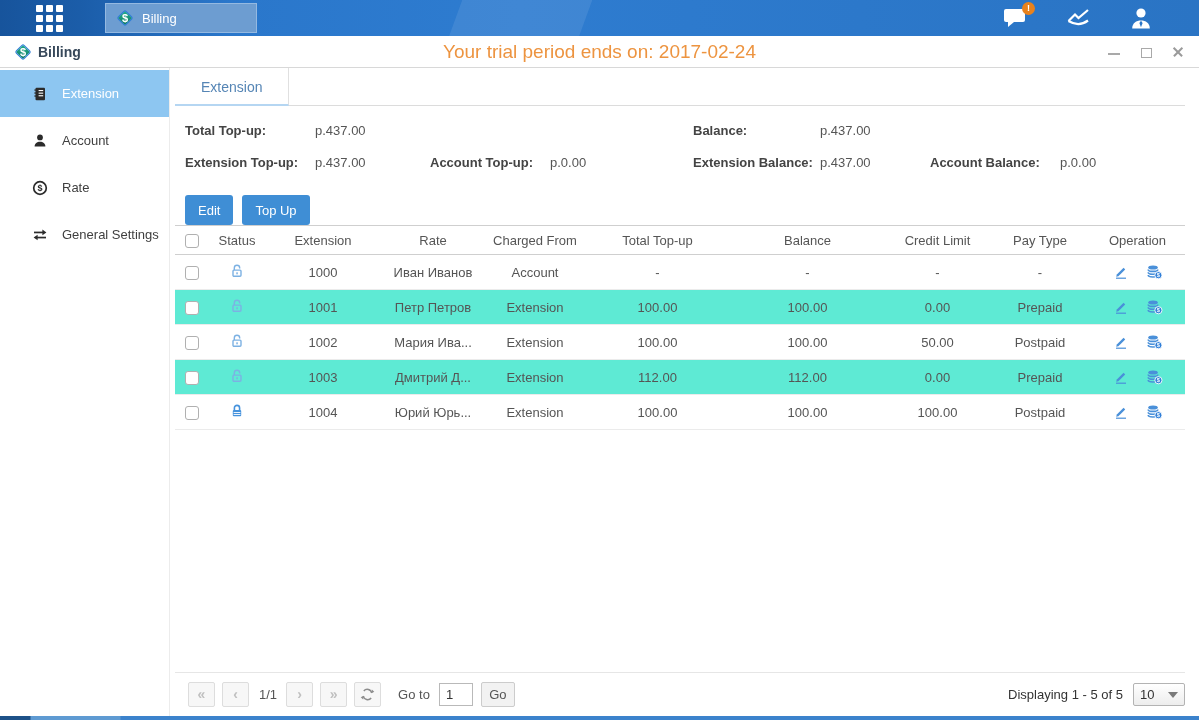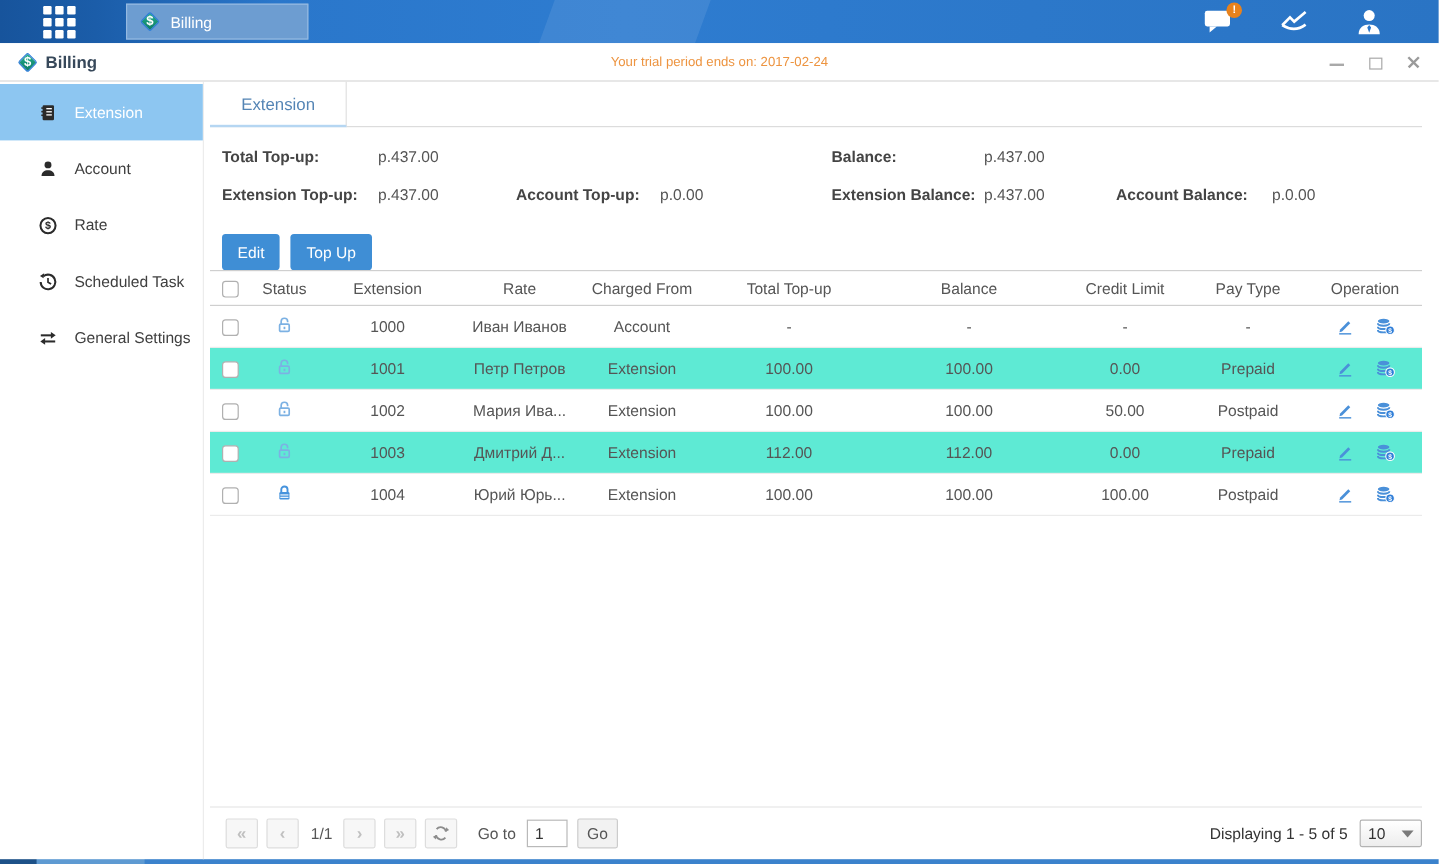--- a/index.html
+++ b/index.html
@@ -27,21 +27,21 @@
   .topbar-right { margin-left:auto; margin-right:46px; display:flex; align-items:center; gap:38px; }
   .tb-icon { position:relative; cursor:pointer; display:flex; }
   .badge { position:absolute; top:-5px; right:-7px; width:13px; height:13px; background:#e8821d;
     border-radius:50%; color:#fff; font-size:9px; font-weight:bold; text-align:center; line-height:13px; }
 
   
   .titlebar { position:relative; height:32px; background:#fff; border-bottom:1px solid #d8d8d8;
     display:flex; align-items:center; }
   .title-left { display:flex; align-items:center; gap:6px; margin-left:14px; }
   .win-title { font-size:14px; font-weight:bold; color:#37485a; }
-  .trial { position:absolute; left:0; right:0; text-align:center; font-size:11px; color:#ed9440; }
+  .trial { position:absolute; left:0; right:0; text-align:center; font-size:19px; color:#ed9440; }
   .win-controls { margin-left:auto; margin-right:14px; display:flex; align-items:center; gap:18px; z-index:2; }
   .wc { width:14px; height:14px; position:relative; cursor:pointer; display:inline-block; }
   .wc-min::after { content:""; position:absolute; left:1px; top:8px; width:12px; height:2px; background:#a9a9a9; }
   .wc-max::after { content:""; position:absolute; left:2px; top:3px; width:9px; height:8px; border:1.5px solid #a9a9a9; }
   .wc-close::before,.wc-close::after { content:""; position:absolute; left:1px; top:6px; width:12px; height:1.6px; background:#9a9a9a; }
   .wc-close::before { transform:rotate(45deg); } .wc-close::after { transform:rotate(-45deg); }
 
   
   .content { display:flex; height:648px; }
   .sidebar { width:170px; flex:0 0 170px; border-right:1px solid #ececec; padding-top:2px; }
@@ -204,30 +204,20 @@
           <svg width="16" height="16" viewBox="0 0 16 16">
             <circle cx="8" cy="8" r="6.3" fill="none" stroke="#2b2b2b" stroke-width="1.7"></circle>
             <text x="8" y="11.2" font-size="9" font-weight="bold" text-anchor="middle" fill="#2b2b2b" font-family="Liberation Sans, sans-serif">$</text>
           </svg>
         </span>
     <span class="side-label">Rate</span>
   </div>
       <div class="side-item">
     <span class="side-icon">
           <svg width="16" height="16" viewBox="0 0 16 16">
-            <path d="M4.2 3.2 A6.1 6.1 0 1 1 1.9 8" fill="none" stroke="#2b2b2b" stroke-width="1.7"></path>
-            <path d="M4.8 0.8 l-0.5 4 -3-1.8 z" fill="#2b2b2b"></path>
-            <path d="M8 4.6 v3.6 l2.6 1.5" fill="none" stroke="#2b2b2b" stroke-width="1.4"></path>
-          </svg>
-        </span>
-    <span class="side-label">Scheduled Task</span>
-  </div>
-      <div class="side-item">
-    <span class="side-icon">
-          <svg width="16" height="16" viewBox="0 0 16 16">
             <rect x="2" y="4.6" width="9" height="1.7" fill="#2b2b2b"></rect>
             <path d="M10.4 2.6 L14.4 5.4 L10.4 8.2 z" fill="#2b2b2b"></path>
             <rect x="5" y="9.7" width="9" height="1.7" fill="#2b2b2b"></rect>
             <path d="M5.6 7.7 L1.6 10.5 L5.6 13.3 z" fill="#2b2b2b"></path>
           </svg>
         </span>
     <span class="side-label">General Settings</span>
   </div>
     </div>
 

